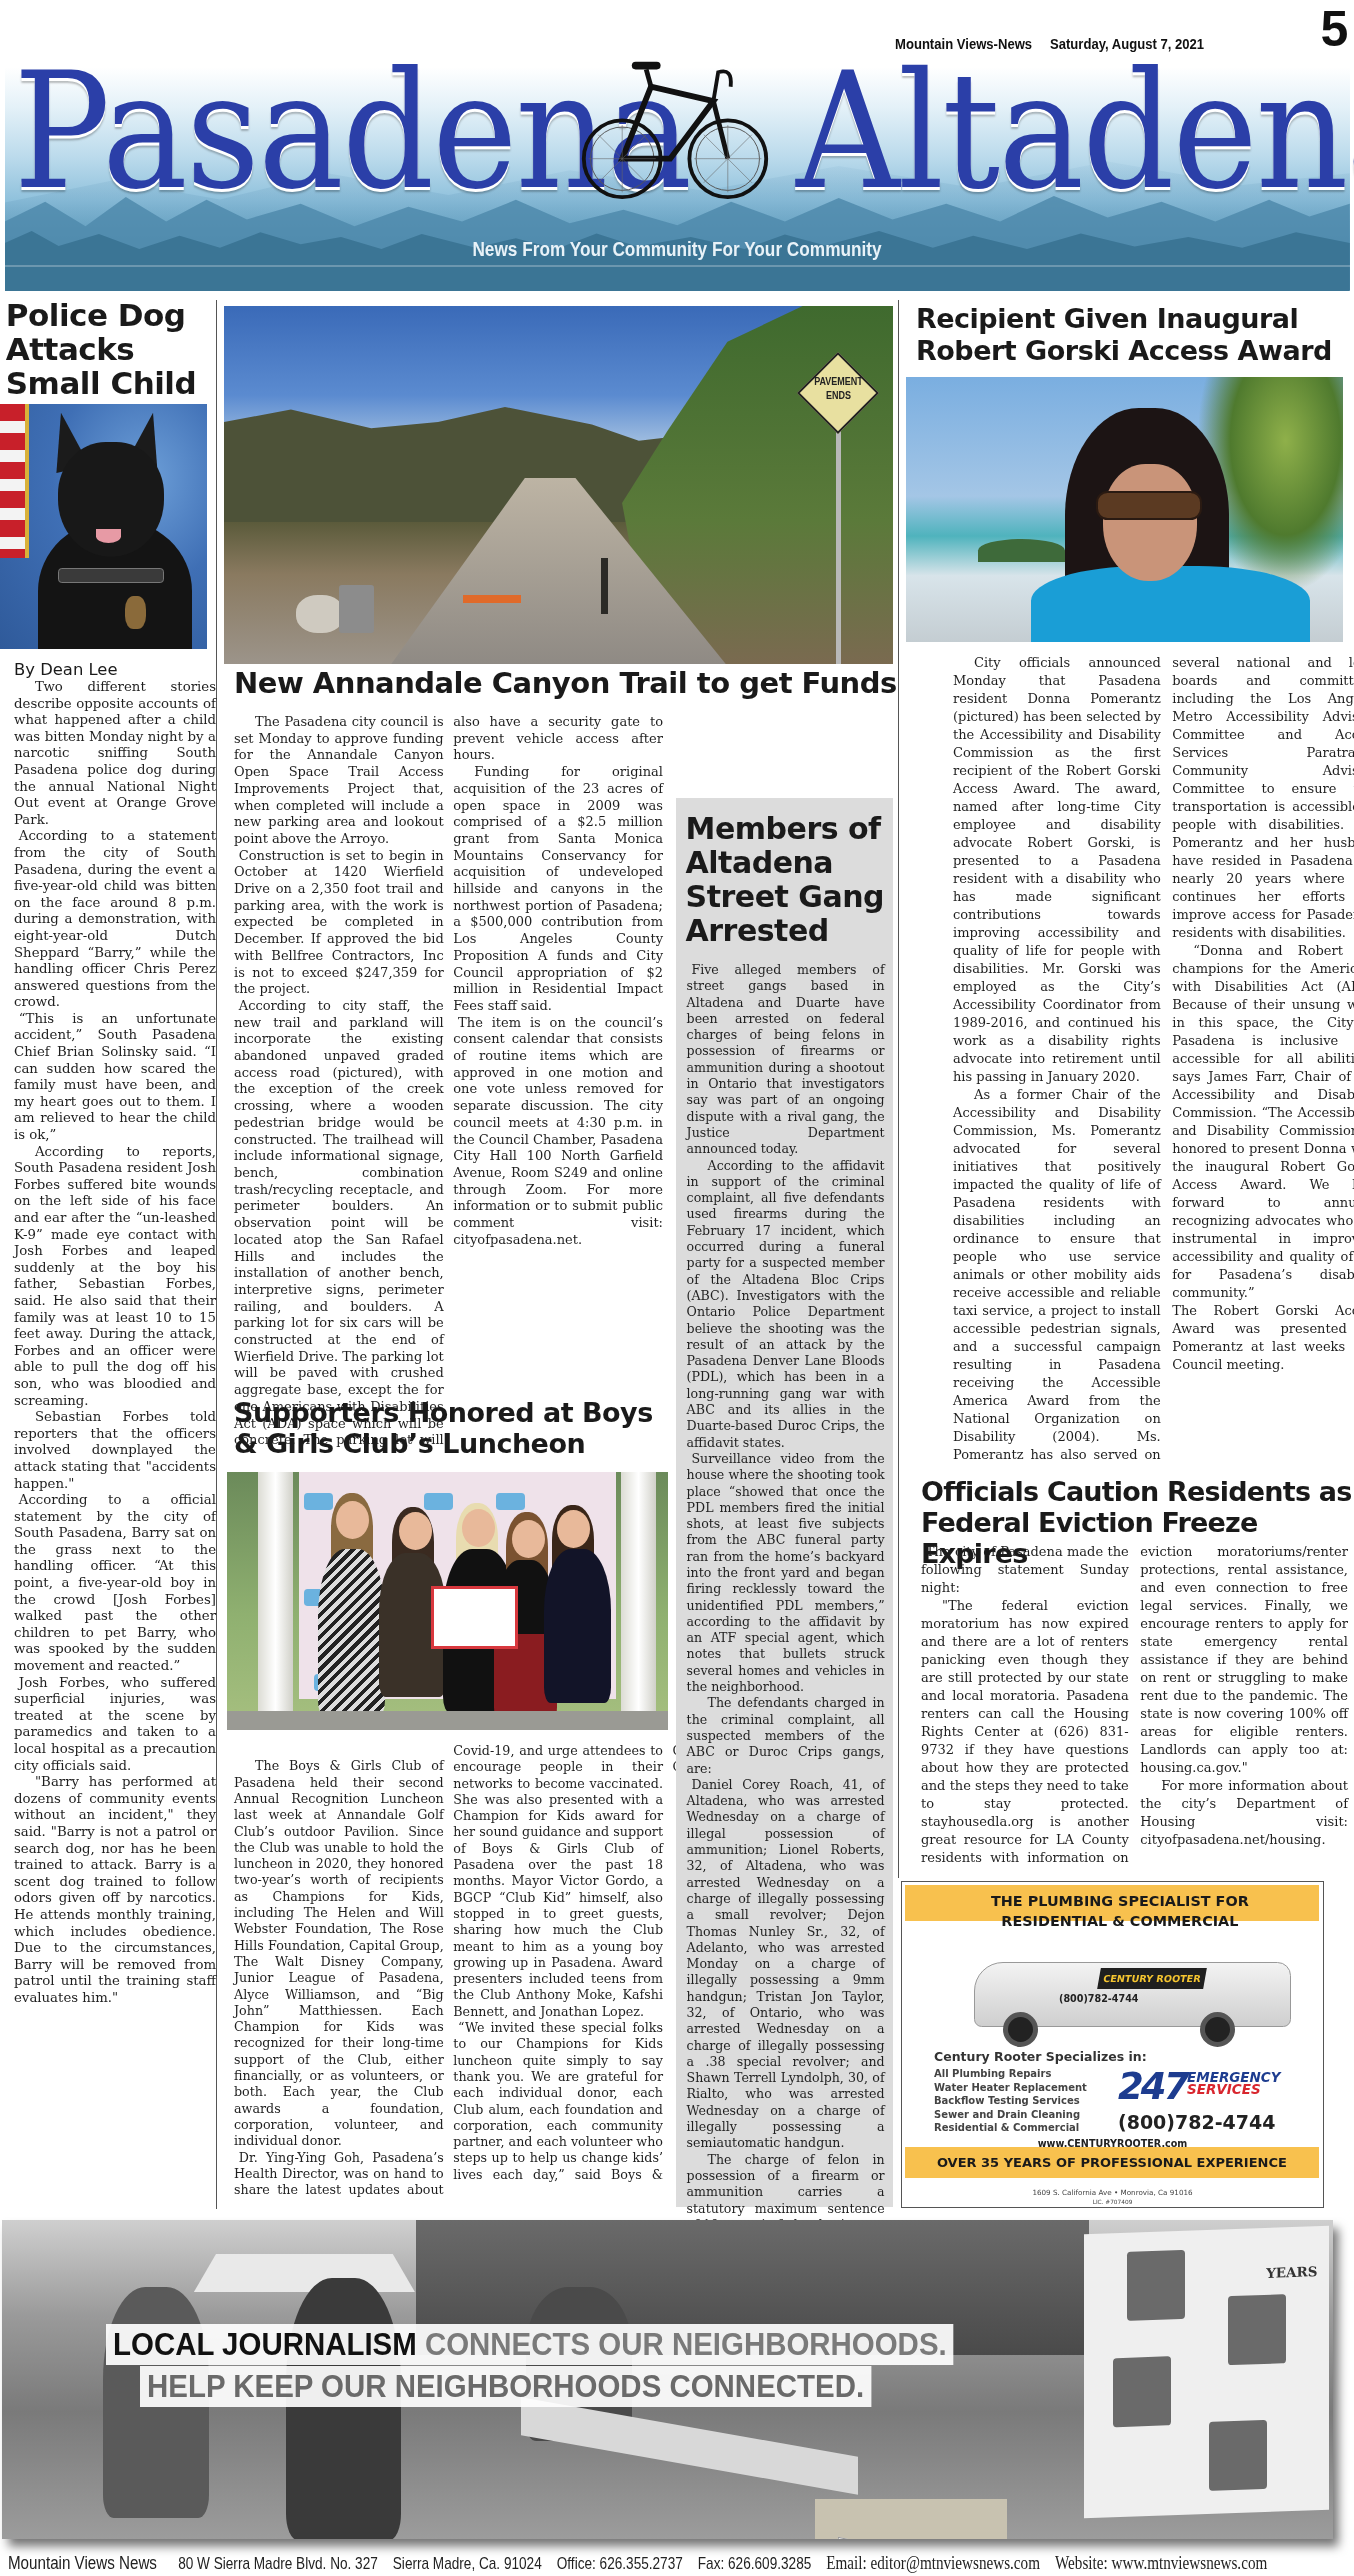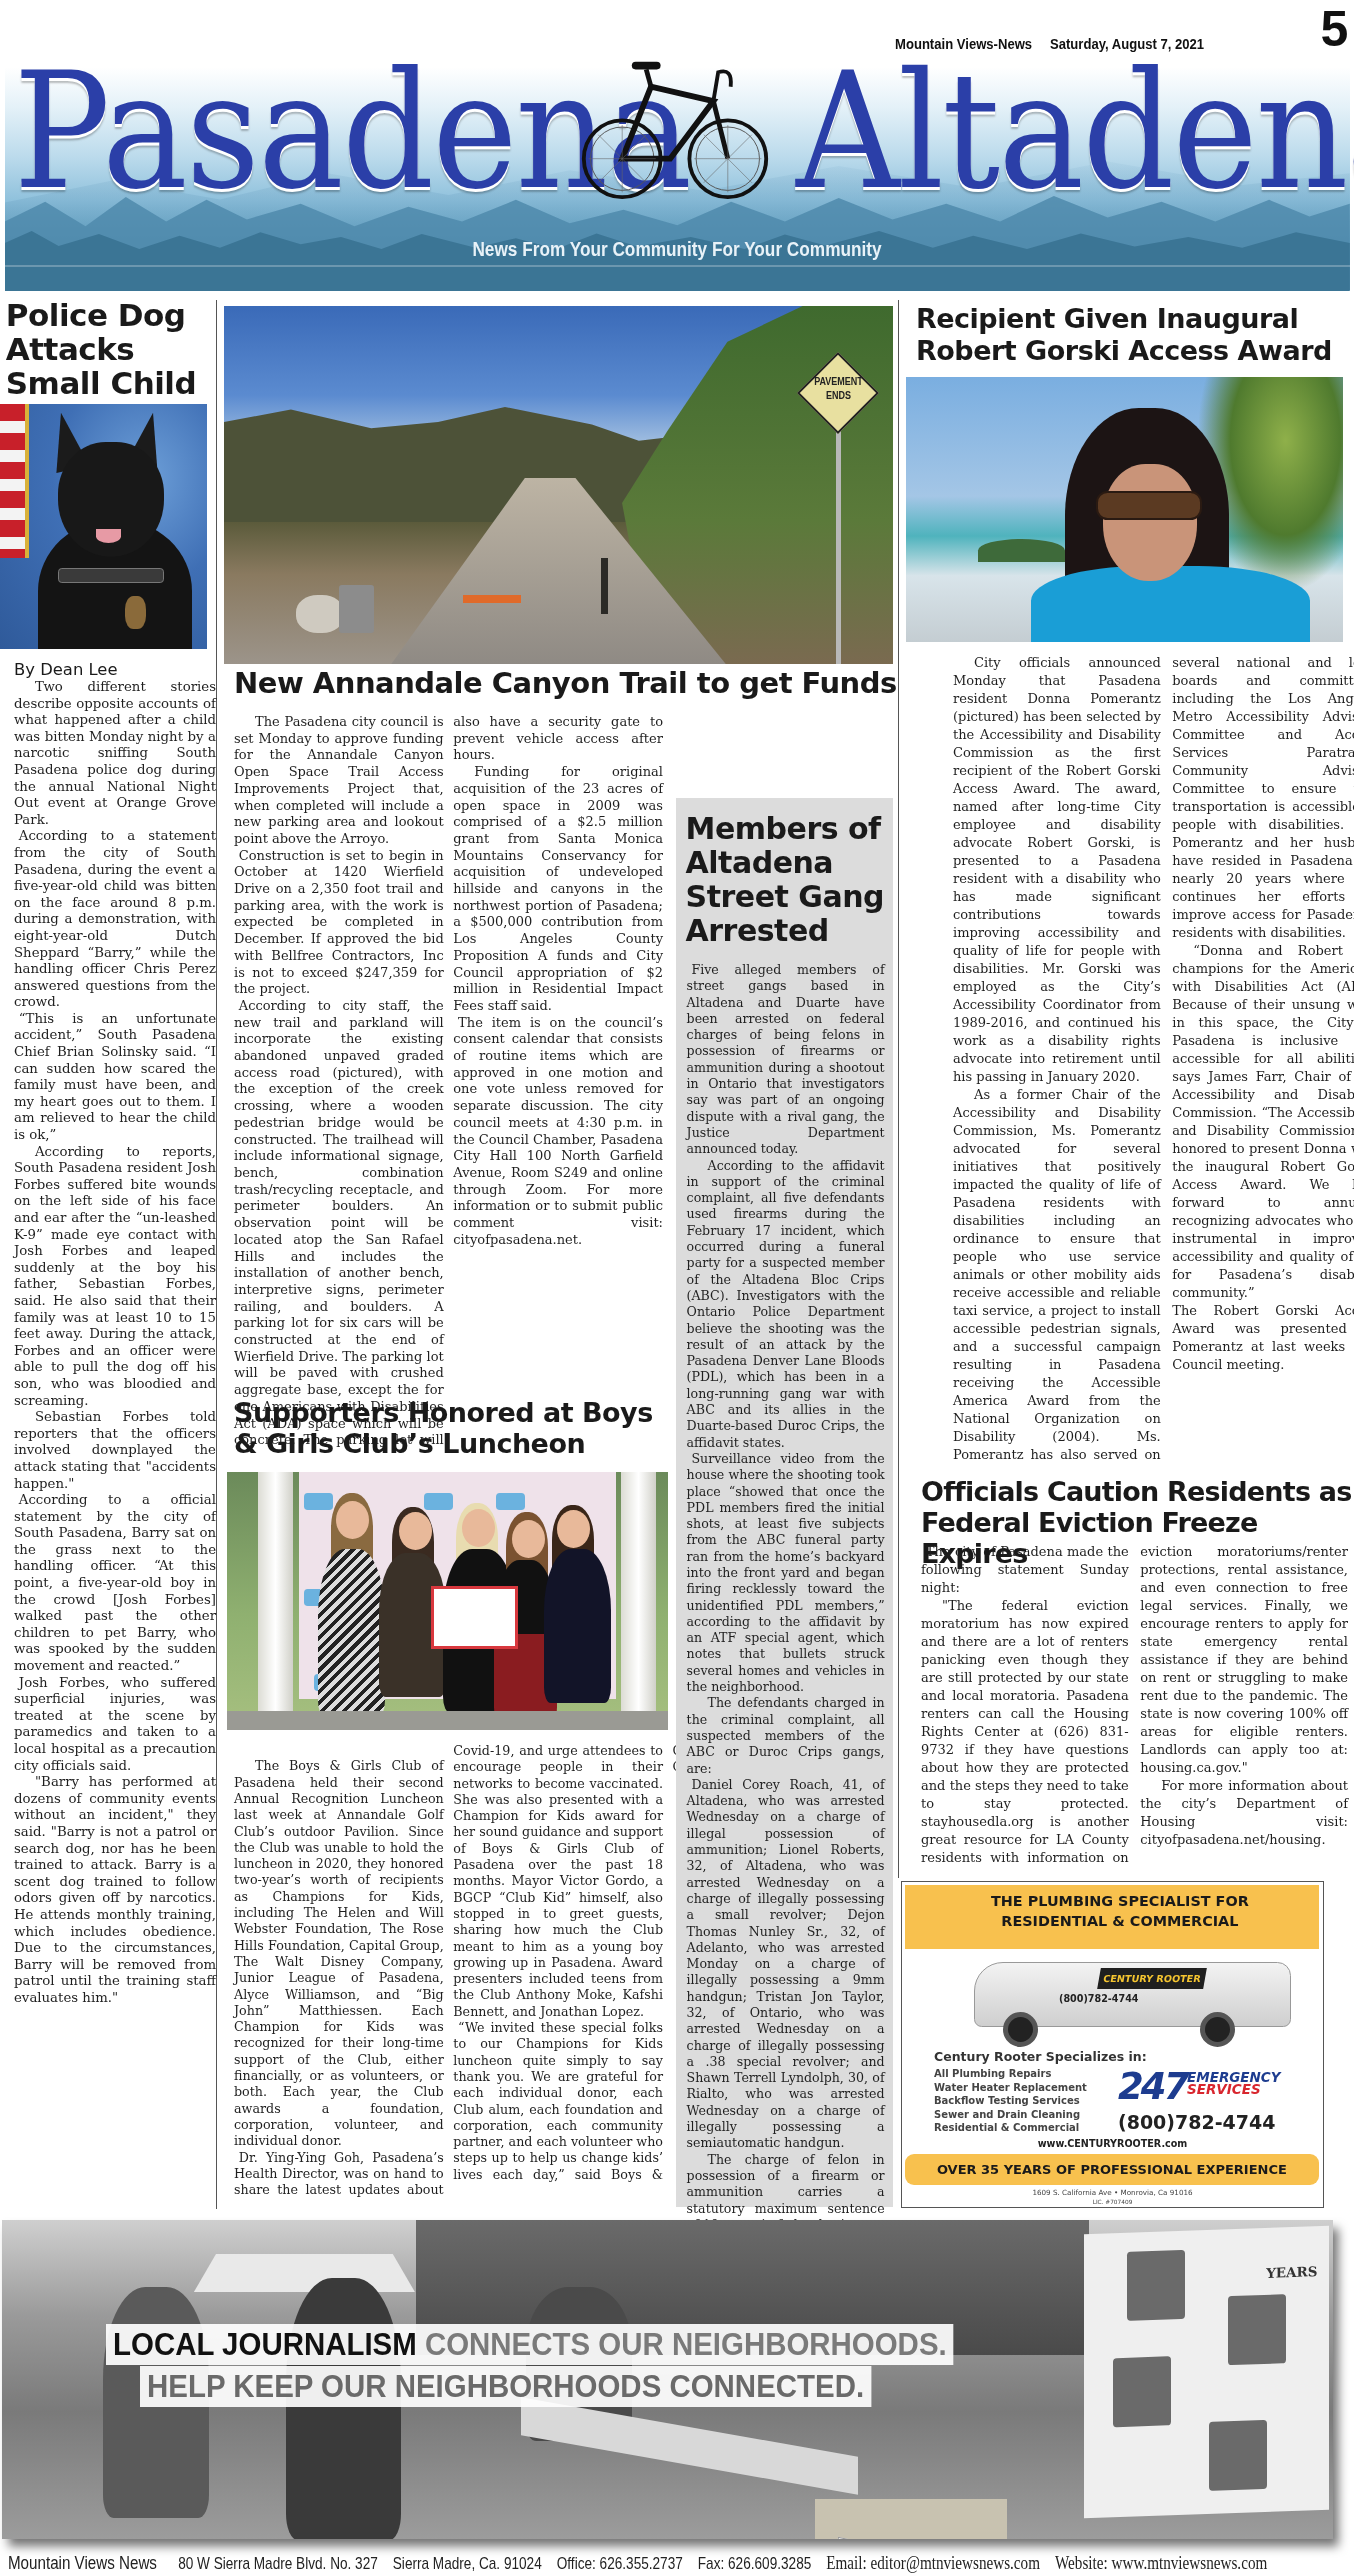--- a/index.html
+++ b/index.html
@@ -105,38 +105,38 @@
   #bgc-photo .head { position:absolute; width:33px; height:38px; border-radius: 50%; background:#e8b99a; }
   #bgc-photo .hair { position:absolute; width:42px; height:77px; border-radius: 45% 45% 10% 10%; }
   #bgc-photo .certificate { position:absolute; left:204px; top:114px; width:87px; height:63px; background:#fff; border:3.8px solid #d8383e; }
   #bgc-photo .floor { position:absolute; left:0; bottom:0; width:100%; height:19px; background:#9a9a94; }
 
   
   #gang-box { left: 676px; top: 798px; width: 217px; height: 1409px; background: #dcdcdc; }
 
   
   #ad { left: 901px; top: 1881px; width: 423px; height: 327px; border: 1.9px solid #555; background: #fff; }
-  #ad .band-top { position:absolute; left: 2.9px; top: 2.9px; width: 414px; height: 64px; background: #f8c14e; text-align: center;
+  #ad .band-top { position:absolute; left: 2.9px; top: 2.9px; width: 414px; height: 36px; background: #f8c14e; text-align: center;
     font-family: "DejaVu Sans", sans-serif; font-weight: bold; font-size: 14.4px; line-height: 20px; padding-top: 5.8px; color: #1a1a1a; padding-left: 16px; }
   #ad .van { position:absolute; left: 72px; top: 63px; width: 317px; height: 96px; }
   #ad .van .body { position:absolute; left: 0; top: 17.3px; width: 317px; height: 65px; background: linear-gradient(to bottom, #f3f3f3, #cfcfcf); border-radius: 29px 13.5px 7.7px 7.7px; border: 1px solid #999; }
   #ad .van .wheel { position:absolute; top: 67px; width: 35px; height: 35px; border-radius: 50%; background: #222; border: 5.8px solid #555; }
   #ad .van .logo { position:absolute; left: 125px; top: 23px; width: 106px; height: 21px; background:#1f1f1f; color:#f4c430; font-family:"DejaVu Sans",sans-serif; font-weight:bold; font-size: 9.6px; text-align:center; line-height:21px; transform: skewX(-10deg); }
   #ad .van .phone { position:absolute; left: 85px; top: 48px; font-family:"DejaVu Sans",sans-serif; font-weight:bold; font-size: 9.6px; color:#222; }
   #ad .spec-title { position:absolute; left: 32px; top: 167px; font-family: "DejaVu Sans", sans-serif; font-weight: bold; font-size: 12.5px; color:#333; }
   #ad .spec-list { position:absolute; left: 32px; top: 185px; font-family: "DejaVu Sans", sans-serif; font-weight: bold; font-size: 10px; line-height: 13.5px; color:#444; list-style: none; }
   #ad .em247 { position:absolute; left: 216px; top: 183px; font-family: "DejaVu Sans", sans-serif; font-weight: bold; font-style: italic; }
   #ad .em247 .num { font-size: 37px; color: #1d3c8f; letter-spacing: -2.9px; }
   #ad .em247 .txt { position:absolute; left: 69px; top: 5.8px; font-size: 13.5px; line-height: 12.5px; white-space: nowrap; }
   #ad .em247 .txt .e { color:#1d3c8f; }
   #ad .em247 .txt .s { color:#d8262e; }
   #ad .bigphone { position:absolute; left: 216px; top: 229px; font-family: "DejaVu Sans", sans-serif; font-weight: bold; font-size: 19px; color:#222; }
   #ad .site { position:absolute; left: 0; width: 100%; top: 256px; text-align:center; font-family: "DejaVu Sans", sans-serif; font-weight: bold; font-size: 9.6px; color:#222; }
-  #ad .band-bot { position:absolute; left: 2.9px; top: 272px; width: 414px; height: 31px; background: #f8c14e; text-align:center;
-    font-family: "DejaVu Sans", sans-serif; font-weight: bold; font-size: 13px; line-height: 31px; color:#1a1a1a;border-radius:9px; }
+  #ad .band-bot { position:absolute; left: 2.9px; top: 265px; width: 414px; height: 31px; background: #f8c14e; text-align:center;
+    font-family: "DejaVu Sans", sans-serif; font-weight: bold; font-size: 13px; line-height: 31px; color:#1a1a1a; }
   #ad .addr { position:absolute; left: 0; width:100%; top: 306px; text-align:center; font-family: "DejaVu Sans", sans-serif; font-size: 7.2px; color:#444; line-height: 9.6px; }
 
   
   #banner { left: 1.9px; top: 2220px; width: 1331px; height: 319px; background: linear-gradient(to bottom, #cfcfcf 0%, #9a9a9a 30%, #7a7a7a 60%, #9c9c9c 100%);
     box-shadow: 5.8px 7.7px 9.6px rgba(0,0,0,0.55); overflow: hidden; }
   #banner .storefront { position:absolute; left: 414px; top: 0; width: 673px; height: 135px; background: linear-gradient(to bottom, #6a6a6a, #4a4a4a); }
   #banner .tent { position:absolute; left: 192px; top: 34px; width: 221px; height: 38px; background:#e9e9e9; clip-path: polygon(10% 0, 90% 0, 100% 100%, 0 100%); }
   #banner .poster { position:absolute; left: 1082px; top: 9.6px; width: 245px; height: 284px; background:#efefef; transform: skewY(-2deg); }
   #banner .poster .ph { position:absolute; width: 58px; height: 69px; background: #6a6a6a; border-radius: 3.8px; }
   #banner .table { position:absolute; left: 519px; top: 207px; width: 337px; height: 38px; background:#d8d8d8; transform: skewY(10deg); }

